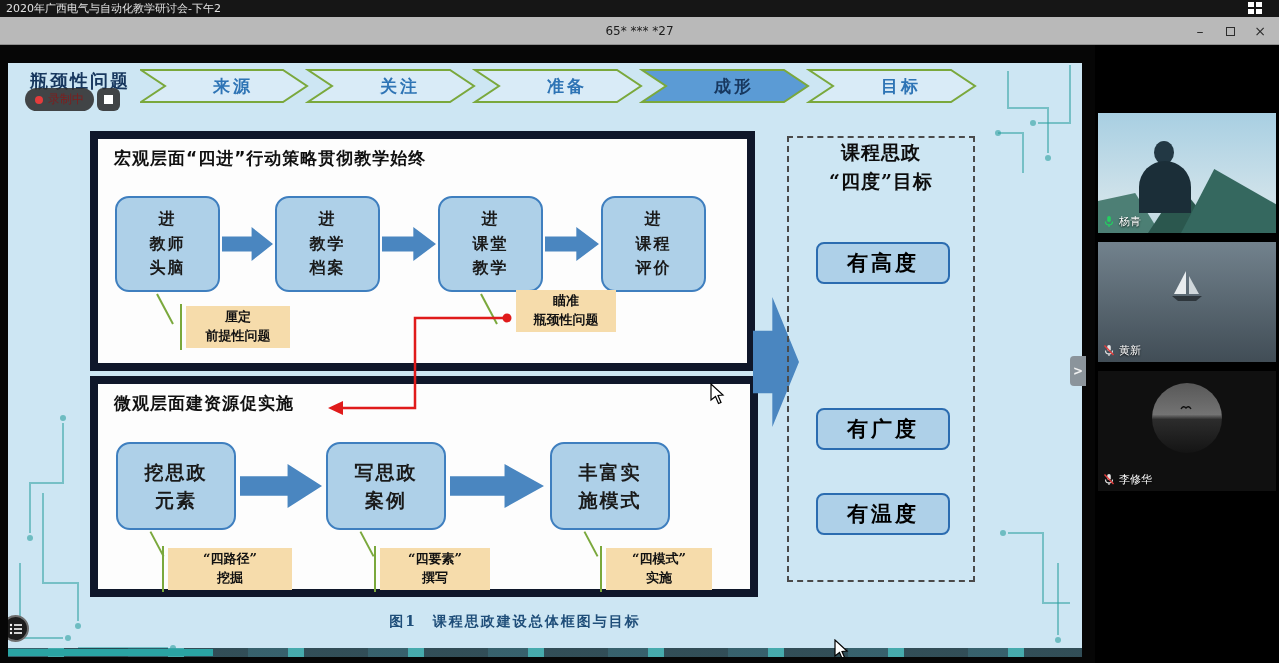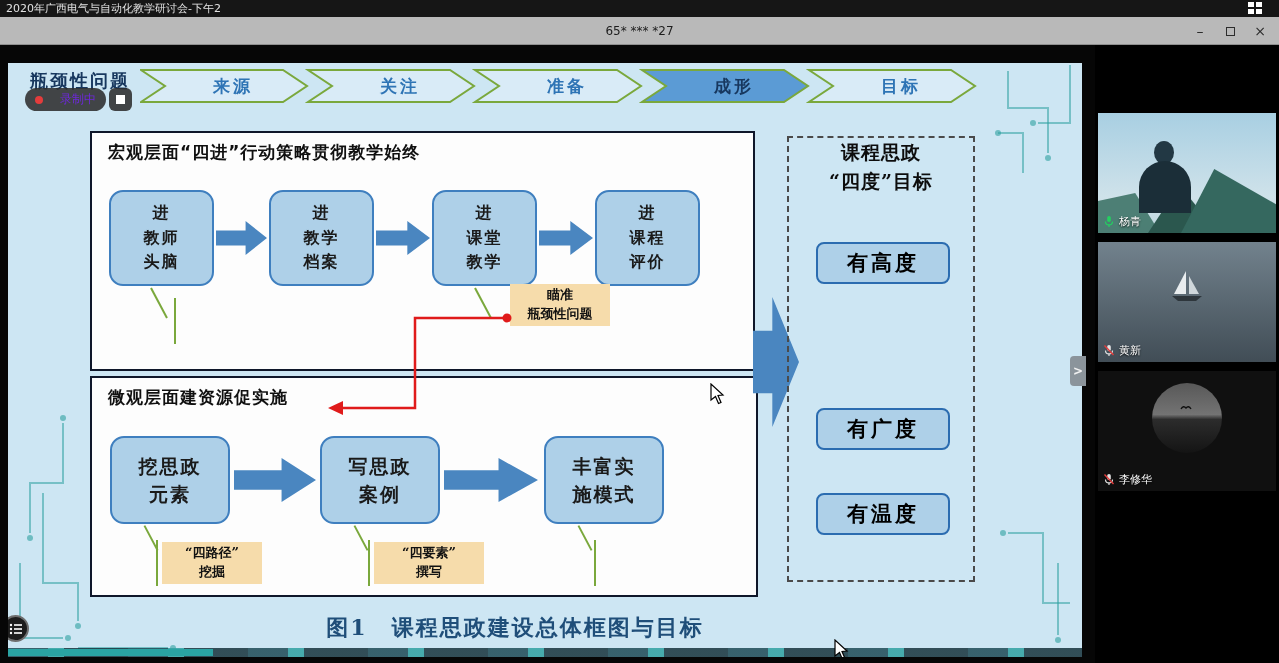--- a/index.html
+++ b/index.html
@@ -27,32 +27,32 @@
   .deco { position:absolute; left:0; top:0; z-index:0; }
   .deco polyline { fill:none; stroke:#2fa0a0; stroke-width:2; opacity:.55; }
   .deco circle { fill:#2fa0a0; opacity:.6; }
 
   .corner-text { position:absolute; left:22px; top:6px; font-size:18px; font-weight:bold; color:#17375e; z-index:2;
                  font-family:"DejaVu Serif","Liberation Serif",serif; letter-spacing:2px; }
 
   .record-wrap { position:absolute; left:17px; top:25px; display:flex; gap:3px; z-index:3; }
   .record-pill { height:23px; background:rgba(45,45,45,.88); border-radius:12px; display:flex; align-items:center; gap:5px; padding:0 10px; }
   .rec-dot { width:8px; height:8px; border-radius:50%; background:#e43c3c; }
-  .record-pill span { color:#6d28d9; font-size:12px;margin-left:12px; }
+  .record-pill span { color:#7f1d1d; font-size:12px; }
   .stop-btn { width:23px; height:23px; background:rgba(45,45,45,.88); border-radius:6px; display:flex; align-items:center; justify-content:center; cursor:pointer; }
   .stop-btn i { display:block; width:9px; height:9px; background:#fff; }
 
   .nav-svg { position:absolute; left:132px; top:6px; z-index:1; }
   .chev { fill:#d9ebf7; stroke:#7aa83c; stroke-width:2; }
   .chev.active { fill:#5b9bd5; }
   .nav-svg text { font-family:"DejaVu Sans","Liberation Sans",sans-serif; font-weight:bold; font-size:17px; fill:#2e74b5;
                   text-anchor:middle; letter-spacing:3px; }
   .nav-svg text.active { fill:#17375e; }
 
-  .panel { position:absolute; background:#fdfdfd; border:2px solid #0f172a; z-index:1; }
+  .panel { position:absolute; background:#fdfdfd; border:8px solid #0f172a; z-index:1; }
   .panel-macro { left:82px; top:68px; width:665px; height:240px; }
   .panel-micro { left:82px; top:313px; width:668px; height:221px; }
   .panel-title { position:absolute; left:16px; top:8px; font-size:17px; font-weight:bold; color:#101010; letter-spacing:1px; }
 
   .step { position:absolute; background:#aed0e8; border:2px solid #3f7fbf; border-radius:14px;
           display:flex; flex-direction:column; align-items:center; justify-content:center;
           font-family:"DejaVu Serif","Liberation Serif",serif; font-weight:bold; color:#1a1a1a; text-align:center; }
   .step-m { width:105px; height:96px; top:57px; font-size:16px; line-height:1.55; letter-spacing:2px; }
   .step-s { width:120px; height:88px; top:58px; font-size:19px; line-height:1.5; letter-spacing:2px; }
 
@@ -67,21 +67,21 @@
   .note { position:absolute; background:#f6dcab; padding:2px 6px; text-align:center;
           font-family:"DejaVu Serif","Liberation Serif",serif; font-weight:bold; font-size:13px; color:#111; line-height:1.45; }
 
   .goalbox { position:absolute; left:779px; top:73px; width:188px; height:446px; border:2px dashed #4a4a4a; z-index:1; }
   .goal-title { margin-top:0; text-align:center; font-size:19px; font-weight:bold; color:#0d0d0d; line-height:1.5;
                 font-family:"DejaVu Serif","Liberation Serif",serif; letter-spacing:1px; }
   .goal-item { position:absolute; left:27px; width:134px; height:42px; background:#aed0e8; border:2px solid #2b6cb0; border-radius:8px;
                display:flex; align-items:center; justify-content:center; font-size:21px; font-weight:bold; color:#000;
                font-family:"DejaVu Serif","Liberation Serif",serif; letter-spacing:3px; }
 
-  .caption { position:absolute; left:0; right:60px; top:550px; text-align:center; font-size:22px; font-weight:bold;
+  .caption { position:absolute; left:0; right:60px; top:550px; text-align:center; font-size:14px; font-weight:bold;
              color:#1f4e79; letter-spacing:2px; z-index:1; font-family:"DejaVu Serif","Liberation Serif",serif; }
 
   .overlay-svg { position:absolute; left:0; top:0; z-index:4; pointer-events:none; }
 
   .bottom-band { position:absolute; left:0; top:585px; width:1074px; height:9px; z-index:2;
                  background:repeating-linear-gradient(90deg,#1d4a55 0 40px,#2fa0a0 40px 56px,#16333c 56px 120px); opacity:.85; }
   .bottom-teal { position:absolute; left:0; top:586px; width:205px; height:7px; background:#2aa3a3; z-index:3; }
 
   .next-tab { position:absolute; left:1070px; top:311px; width:16px; height:30px; background:#8b949b; border-radius:4px 0 0 4px;
               color:#f2f2f2; font-size:12px; font-weight:bold; display:flex; align-items:center; justify-content:center;
@@ -235,20 +235,24 @@
       <div class="step step-m" style="left:503px">
         <span>进</span>
           <span>课程</span>
           <span>评价</span>
       </div>
 
       <div class="gline" style="left:66px; top:153px; height:34px"></div>
       <div class="gline" style="left:390px; top:153px; height:34px"></div>
       <div class="gvline" style="left:82px; top:165px; height:46px"></div>
 
+      <div class="note" style="left:88px; top:167px; width:104px">
+        <div>厘定</div>
+          <div>前提性问题</div>
+      </div>
       <div class="note" style="left:418px; top:151px; width:100px">
         <div>瞄准</div>
           <div>瓶颈性问题</div>
       </div>
     </div>
 
     <div class="panel panel-micro">
       <div class="panel-title">微观层面建资源促实施</div>
 
       <div class="step step-s" style="left:18px">
@@ -266,27 +270,31 @@
           <span>施模式</span>
       </div>
 
       <div class="gline" style="left:58px; top:146px; height:28px"></div>
       <div class="gline" style="left:268px; top:146px; height:28px"></div>
       <div class="gline" style="left:492px; top:146px; height:28px"></div>
       <div class="gvline" style="left:64px; top:162px; height:46px"></div>
       <div class="gvline" style="left:276px; top:162px; height:46px"></div>
       <div class="gvline" style="left:502px; top:162px; height:46px"></div>
 
-      <div class="note" style="left:70px; top:164px; width:100px">
+      <div class="note" style="left:70px; top:164px; width:124px">
         <div>“四路径”</div>
           <div>挖掘</div>
       </div>
       <div class="note" style="left:282px; top:164px; width:110px">
         <div>“四要素”</div>
           <div>撰写</div>
+      </div>
+      <div class="note" style="left:508px; top:164px; width:106px">
+        <div>“四模式”</div>
+          <div>实施</div>
       </div>
     </div>
 
     <div class="big-arrow"></div>
 
     <div class="goalbox">
       <div class="goal-title">
         <div>课程思政</div>
         <div>“四度”目标</div>
       </div>

